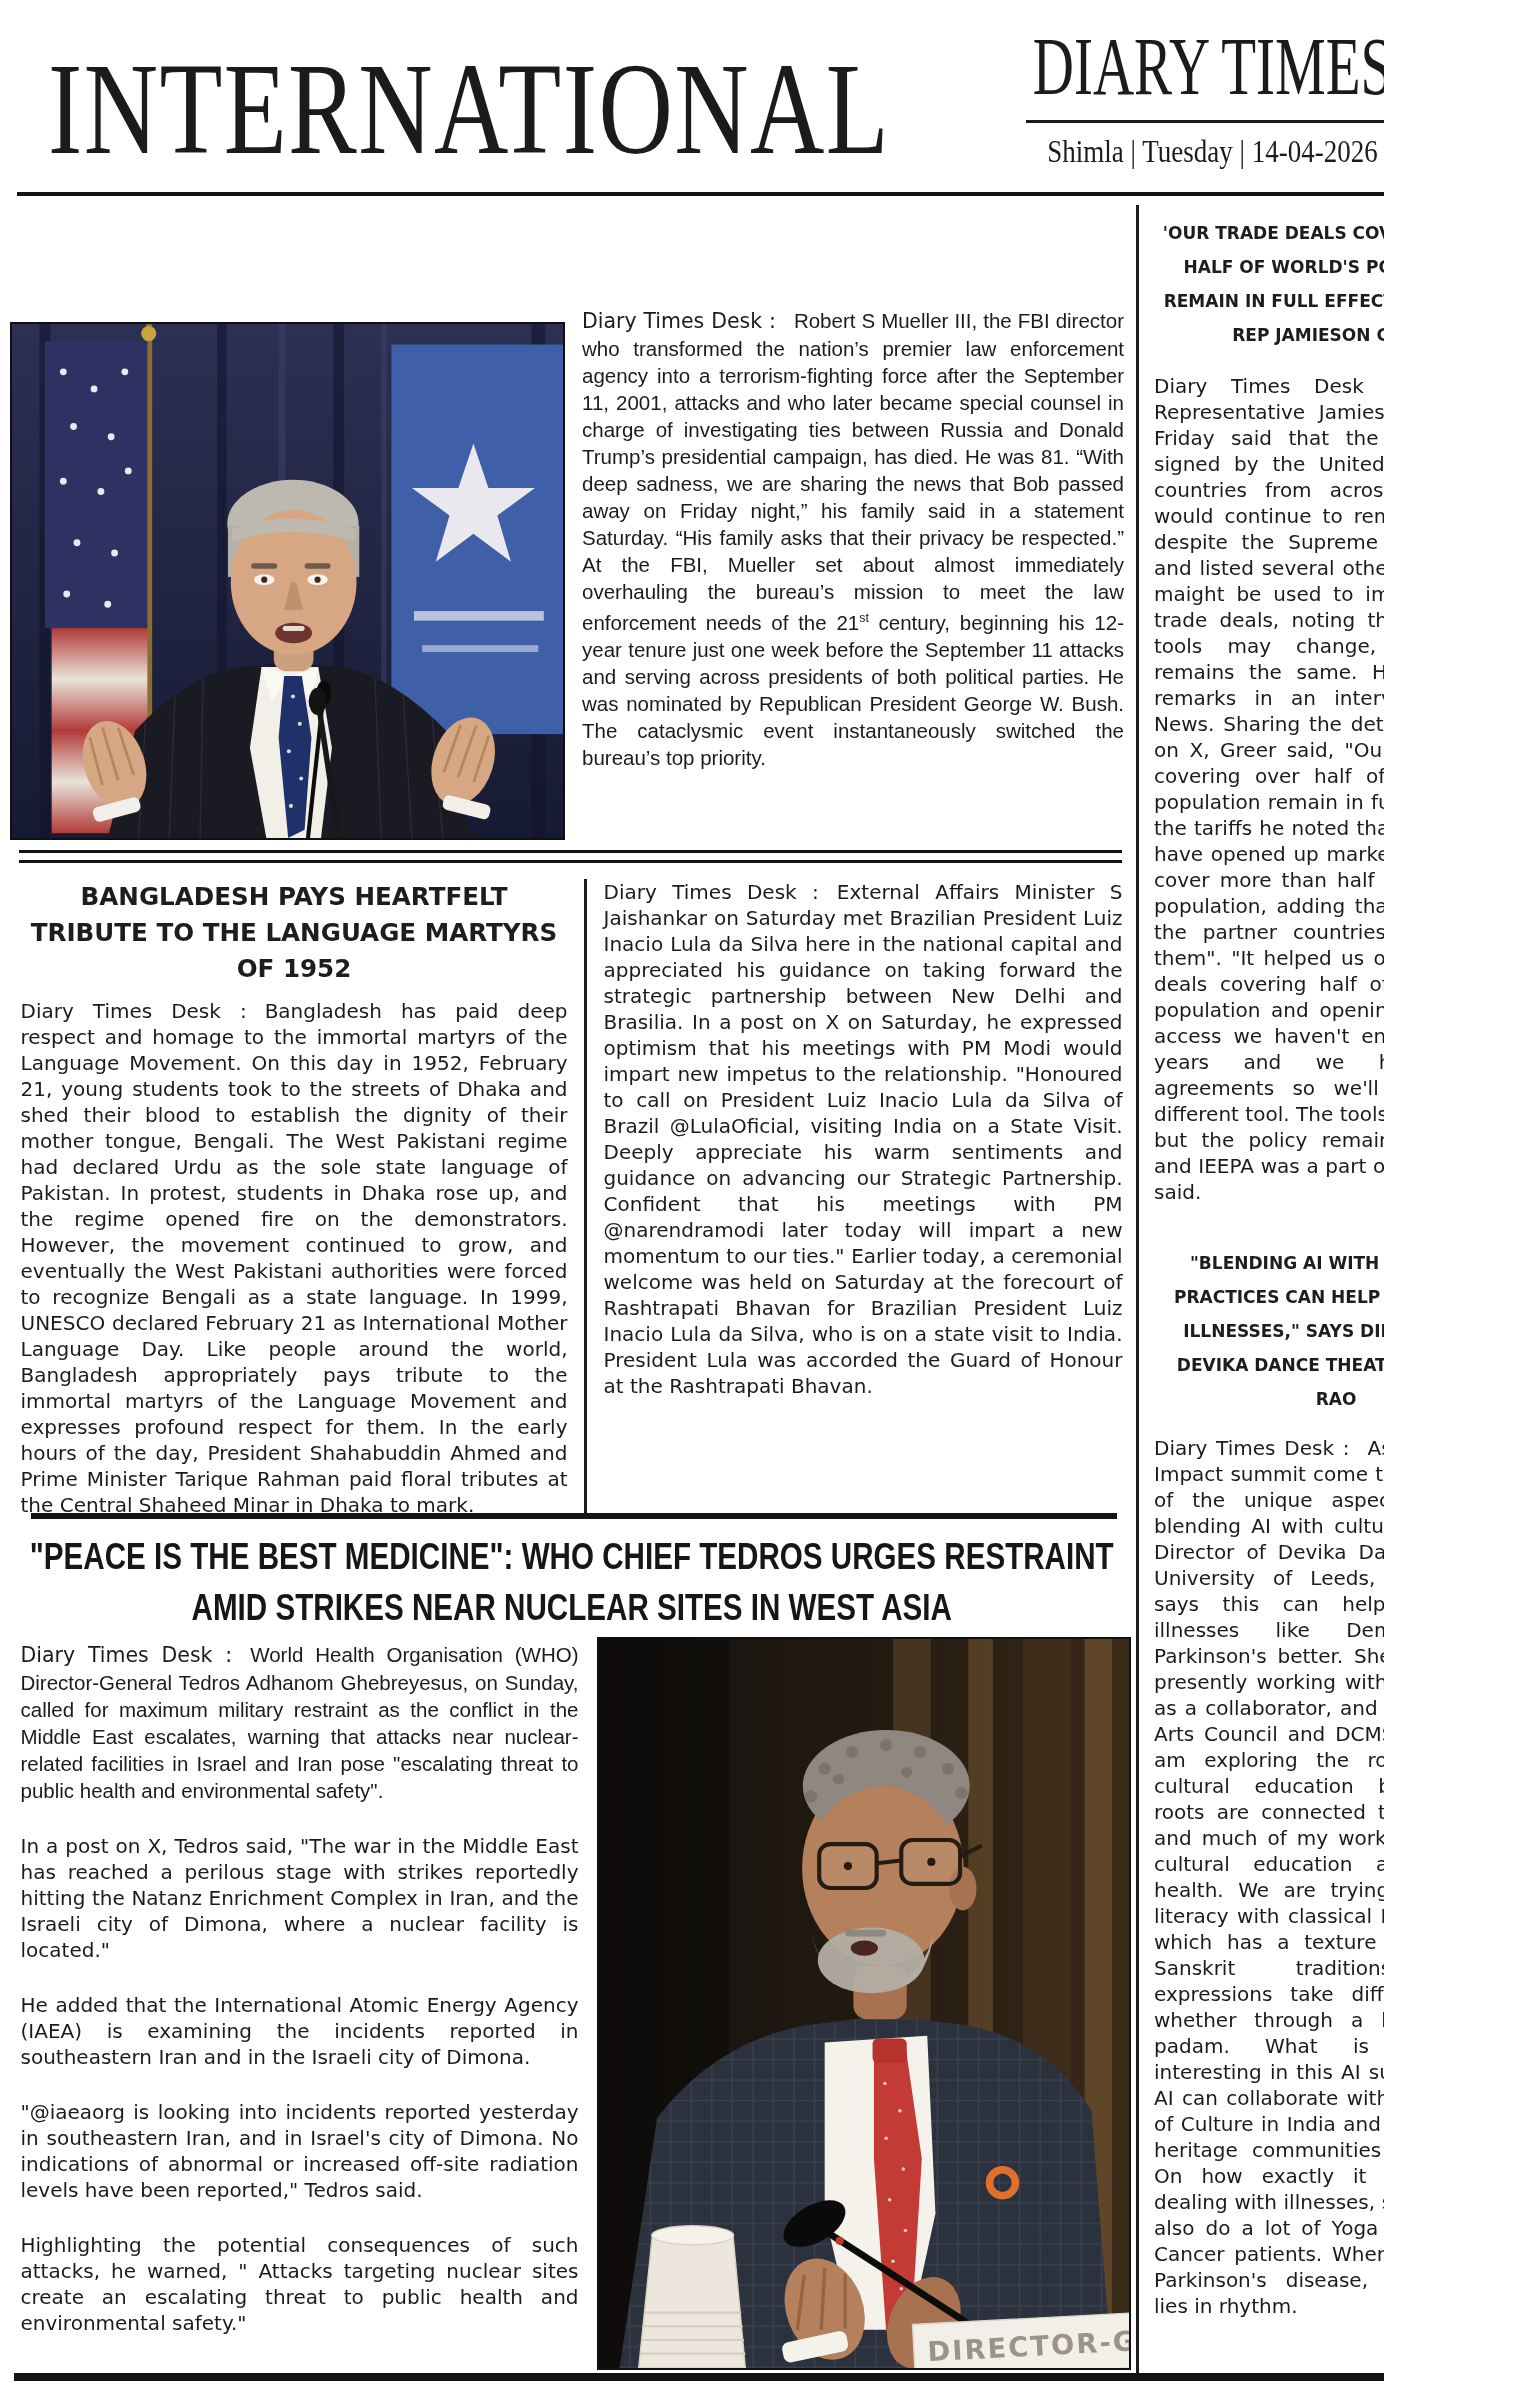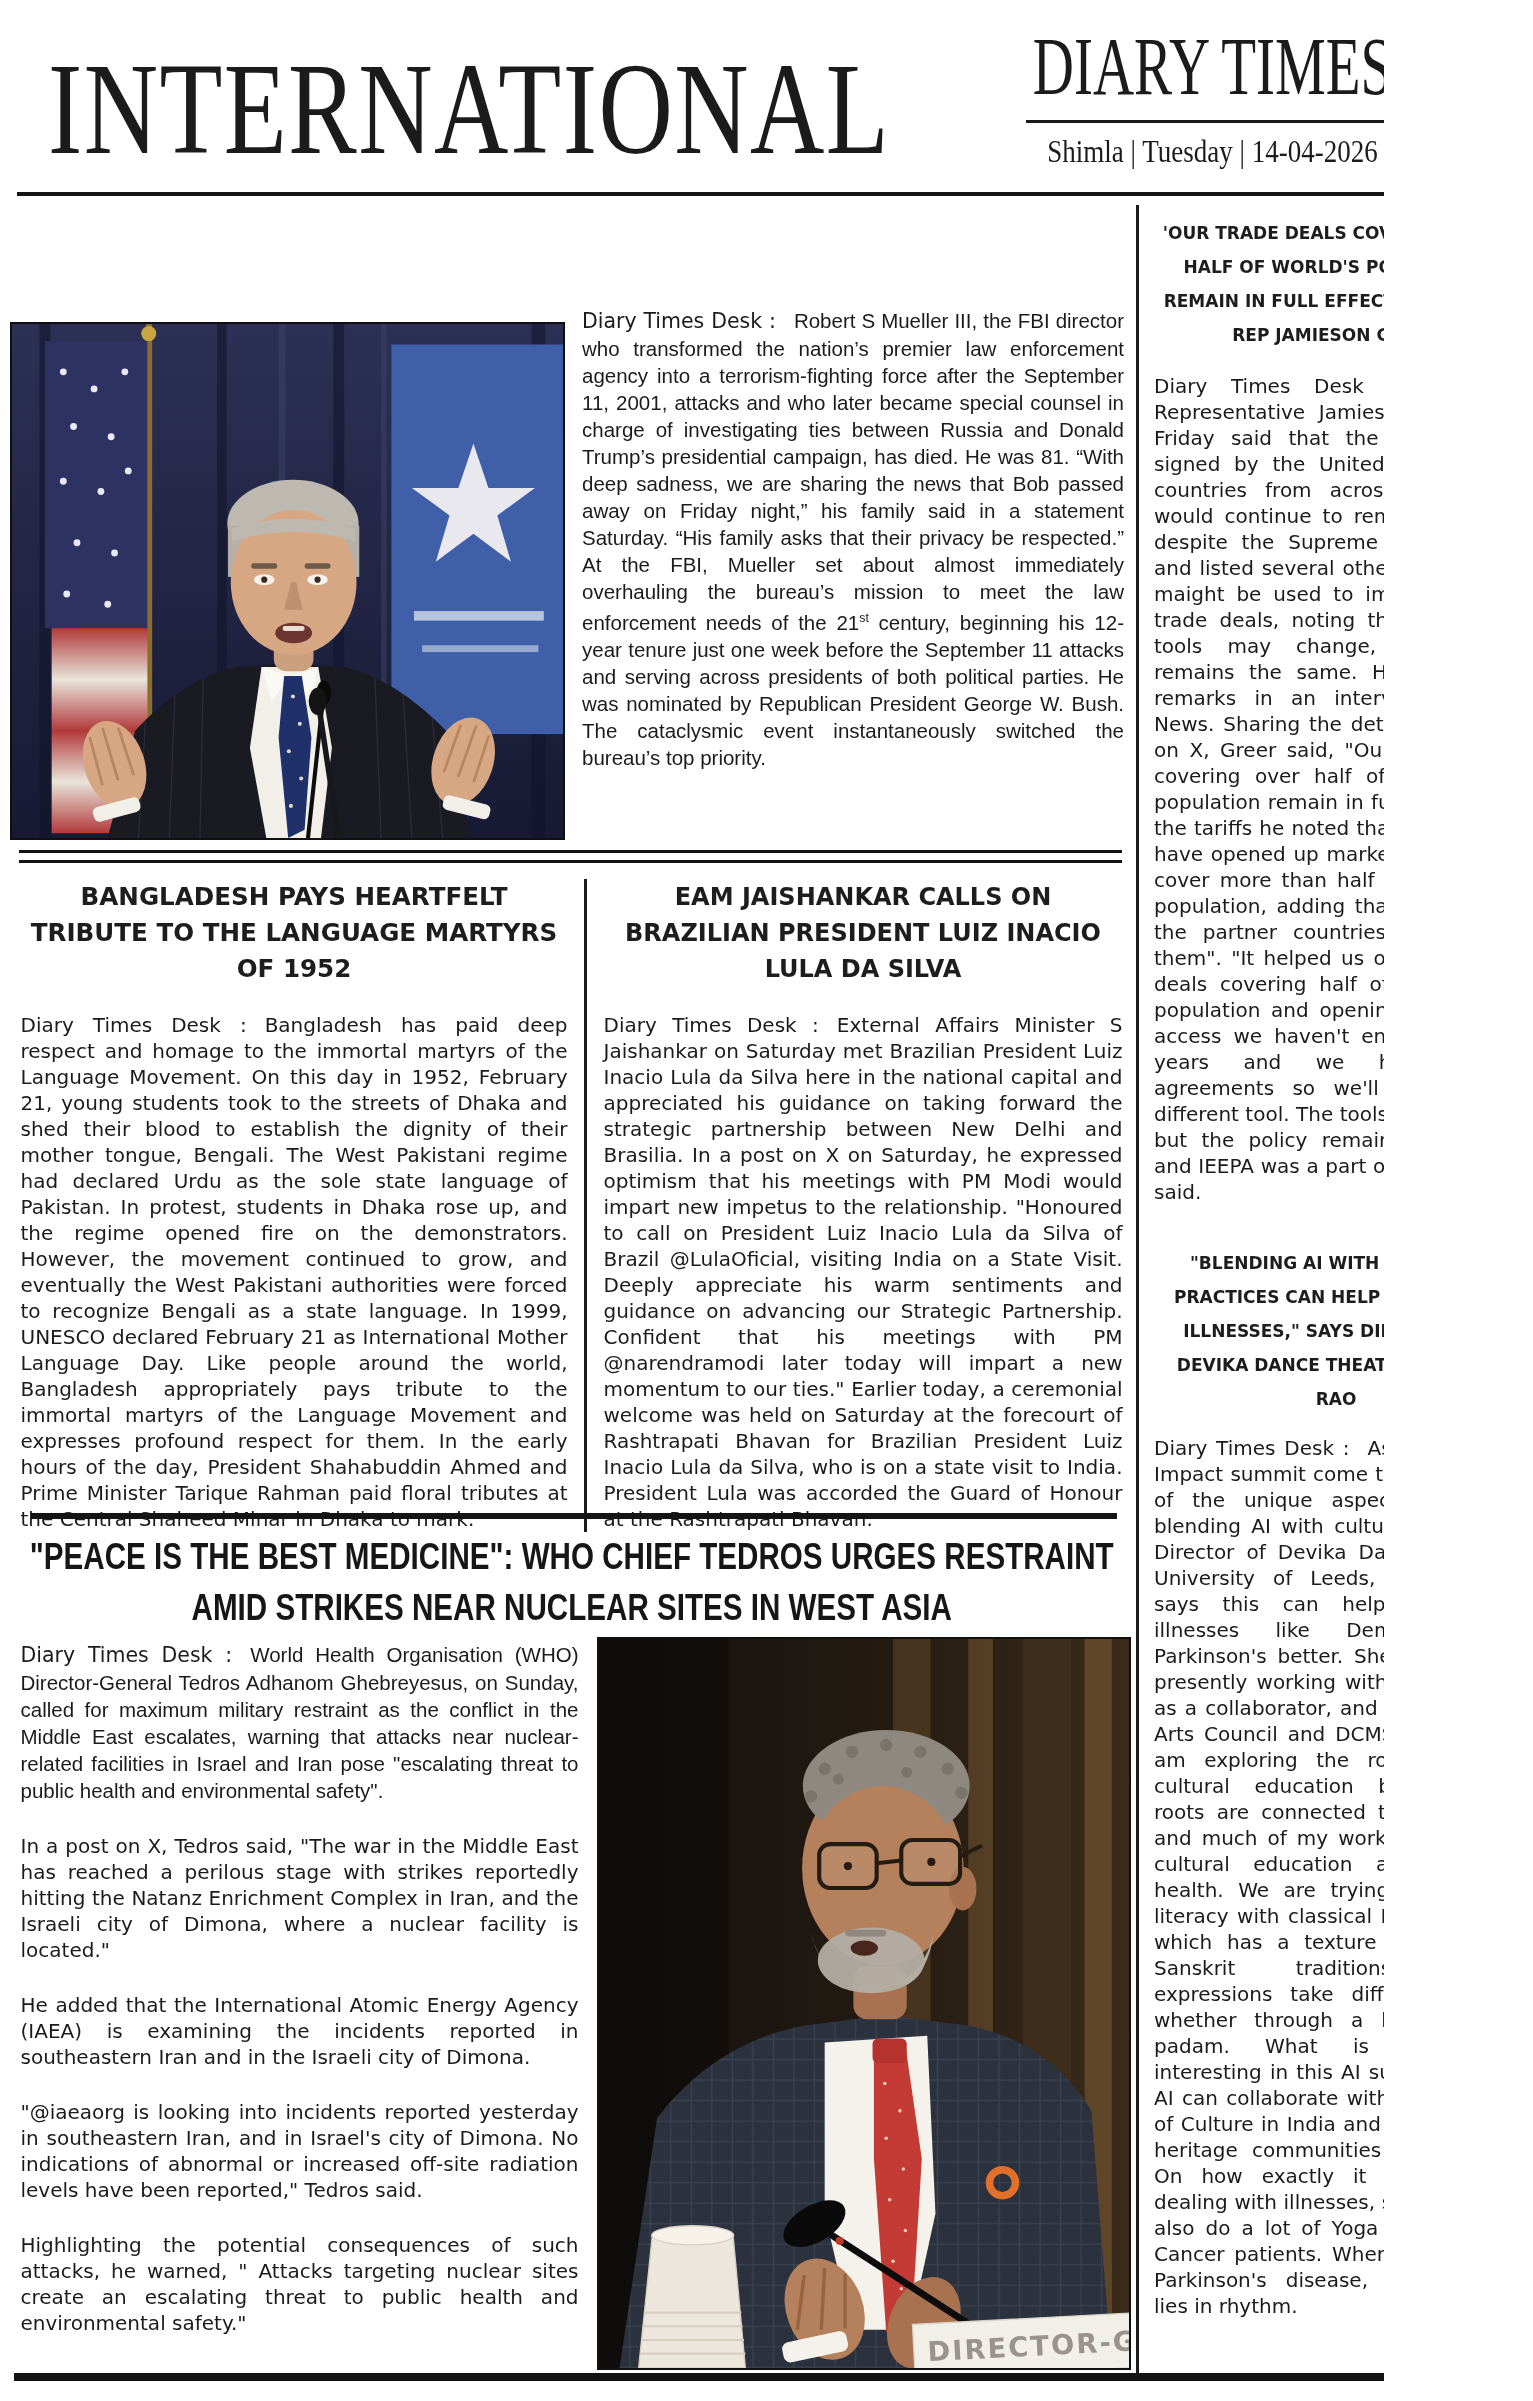--- a/index.html
+++ b/index.html
@@ -39,21 +39,21 @@
   .font-a{font-family:"Liberation Sans",sans-serif;font-size:20.5px;line-height:27px;}
   .font-b{font-family:"DejaVu Sans",sans-serif;font-size:20px;line-height:26px;}
   .just{text-align:justify;text-justify:inter-word;}
   .byline{font-family:"DejaVu Sans",sans-serif;font-weight:normal;padding-right:18px;}
   p{margin:0;}
   .gap{margin-top:29px;}
   
   .m-body{position:absolute;left:582px;top:307px;width:542px;}
   .row2{position:absolute;left:20.5px;top:879px;width:1102px;display:grid;grid-template-columns:547px 36px 519px;}
   .row2-div{justify-self:center;width:2.1px;background:#1c1c1c;height:100%;}
-  .col-head-gap{margin-bottom:25px;}
+  .col-head-gap{margin-bottom:11px;}
   .tedros-body{position:absolute;left:20.5px;top:1641px;width:558px;}
   .sidebar{position:absolute;left:1154px;top:216px;width:364px;}
   .side-gap1{margin-top:20.5px;}
   .side-gap2{margin-top:41px;}
   .side-gap3{margin-top:19px;}
   
   .photo{position:absolute;border:2.7px solid #101010;overflow:hidden;background:#1a1a2a;}
   .photoA{left:10.3px;top:322px;width:551px;height:514px;}
   .photoB{left:597px;top:1637px;width:530px;height:729px;}
   .photo svg{display:block;}
@@ -196,21 +196,20 @@
 
   <div class="double-rule"></div>
 
   <div class="row2">
     <div>
       <div class="h-geo h-col col-head-gap">BANGLADESH PAYS HEARTFELT TRIBUTE TO THE LANGUAGE MARTYRS OF 1952</div>
       <p class="font-b just"><span class="byline">Diary Times Desk :</span><span>Bangladesh has paid deep respect and homage to the immortal martyrs of the Language Movement. On this day in 1952, February 21, young students took to the streets of Dhaka and shed their blood to establish the dignity of their mother tongue, Bengali. The West Pakistani regime had declared Urdu as the sole state language of Pakistan. In protest, students in Dhaka rose up, and the regime opened fire on the demonstrators. However, the movement continued to grow, and eventually the West Pakistani authorities were forced to recognize Bengali as a state language. In 1999, UNESCO declared February 21 as International Mother Language Day. Like people around the world, Bangladesh appropriately pays tribute to the immortal martyrs of the Language Movement and expresses profound respect for them. In the early hours of the day, President Shahabuddin Ahmed and Prime Minister Tarique Rahman paid floral tributes at the Central Shaheed Minar in Dhaka to mark.</span></p>
     </div>
     <div class="row2-div"></div>
     <div>
-      <div class="h-geo h-col2 col-head-gap">EAM JAISHANKAR CALLS ON BRAZILIAN PRESIDENT LUIZ INACIO LULA DA SILVA</div>
       <p class="font-b just"><span class="byline">Diary Times Desk :</span><span>External Affairs Minister S Jaishankar on Saturday met Brazilian President Luiz Inacio Lula da Silva here in the national capital and appreciated his guidance on taking forward the strategic partnership between New Delhi and Brasilia. In a post on X on Saturday, he expressed optimism that his meetings with PM Modi would impart new impetus to the relationship. "Honoured to call on President Luiz Inacio Lula da Silva of Brazil @LulaOficial, visiting India on a State Visit. Deeply appreciate his warm sentiments and guidance on advancing our Strategic Partnership. Confident that his meetings with PM @narendramodi later today will impart a new momentum to our ties." Earlier today, a ceremonial welcome was held on Saturday at the forecourt of Rashtrapati Bhavan for Brazilian President Luiz Inacio Lula da Silva, who is on a state visit to India. President Lula was accorded the Guard of Honour at the Rashtrapati Bhavan.</span></p>
     </div>
   </div>
 
   <div class="thick-rule"></div>
 
   <div class="cond-wrap" style="left:20.5px;top:1531px;width:1102px;">
     <div class="cond h-tedros">"PEACE IS THE BEST MEDICINE": WHO CHIEF TEDROS URGES RESTRAINT AMID STRIKES NEAR NUCLEAR SITES IN WEST ASIA</div>
   </div>
 

